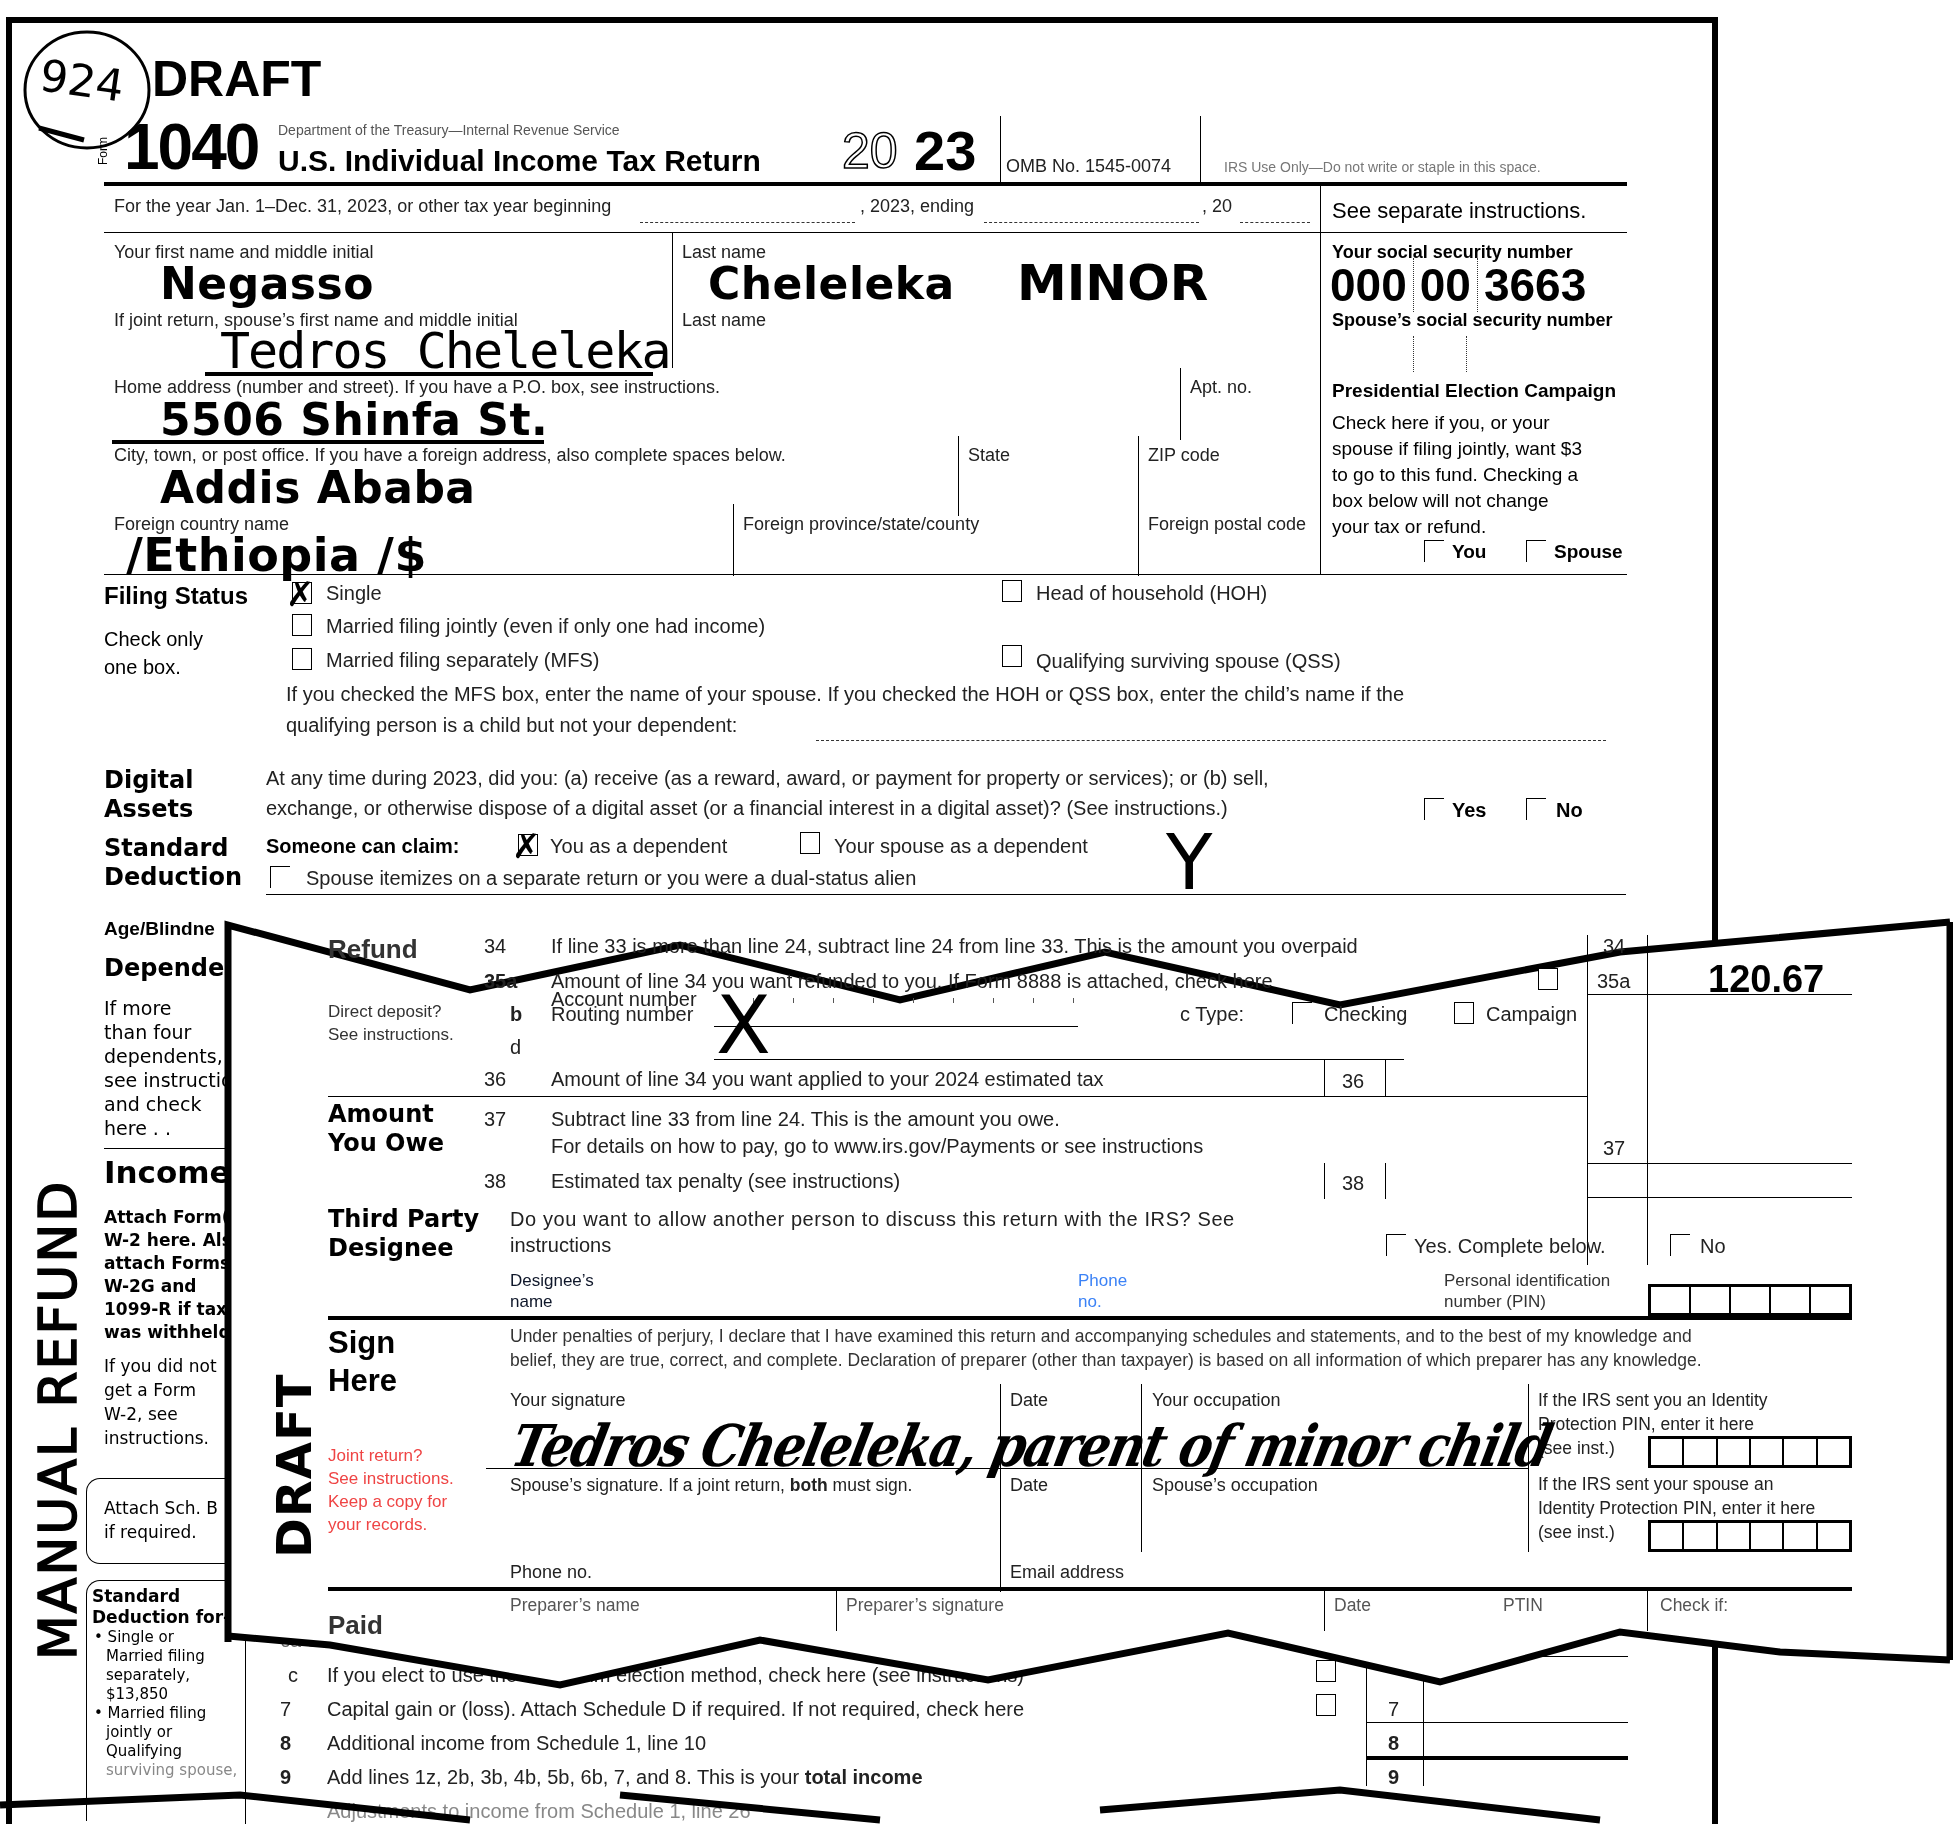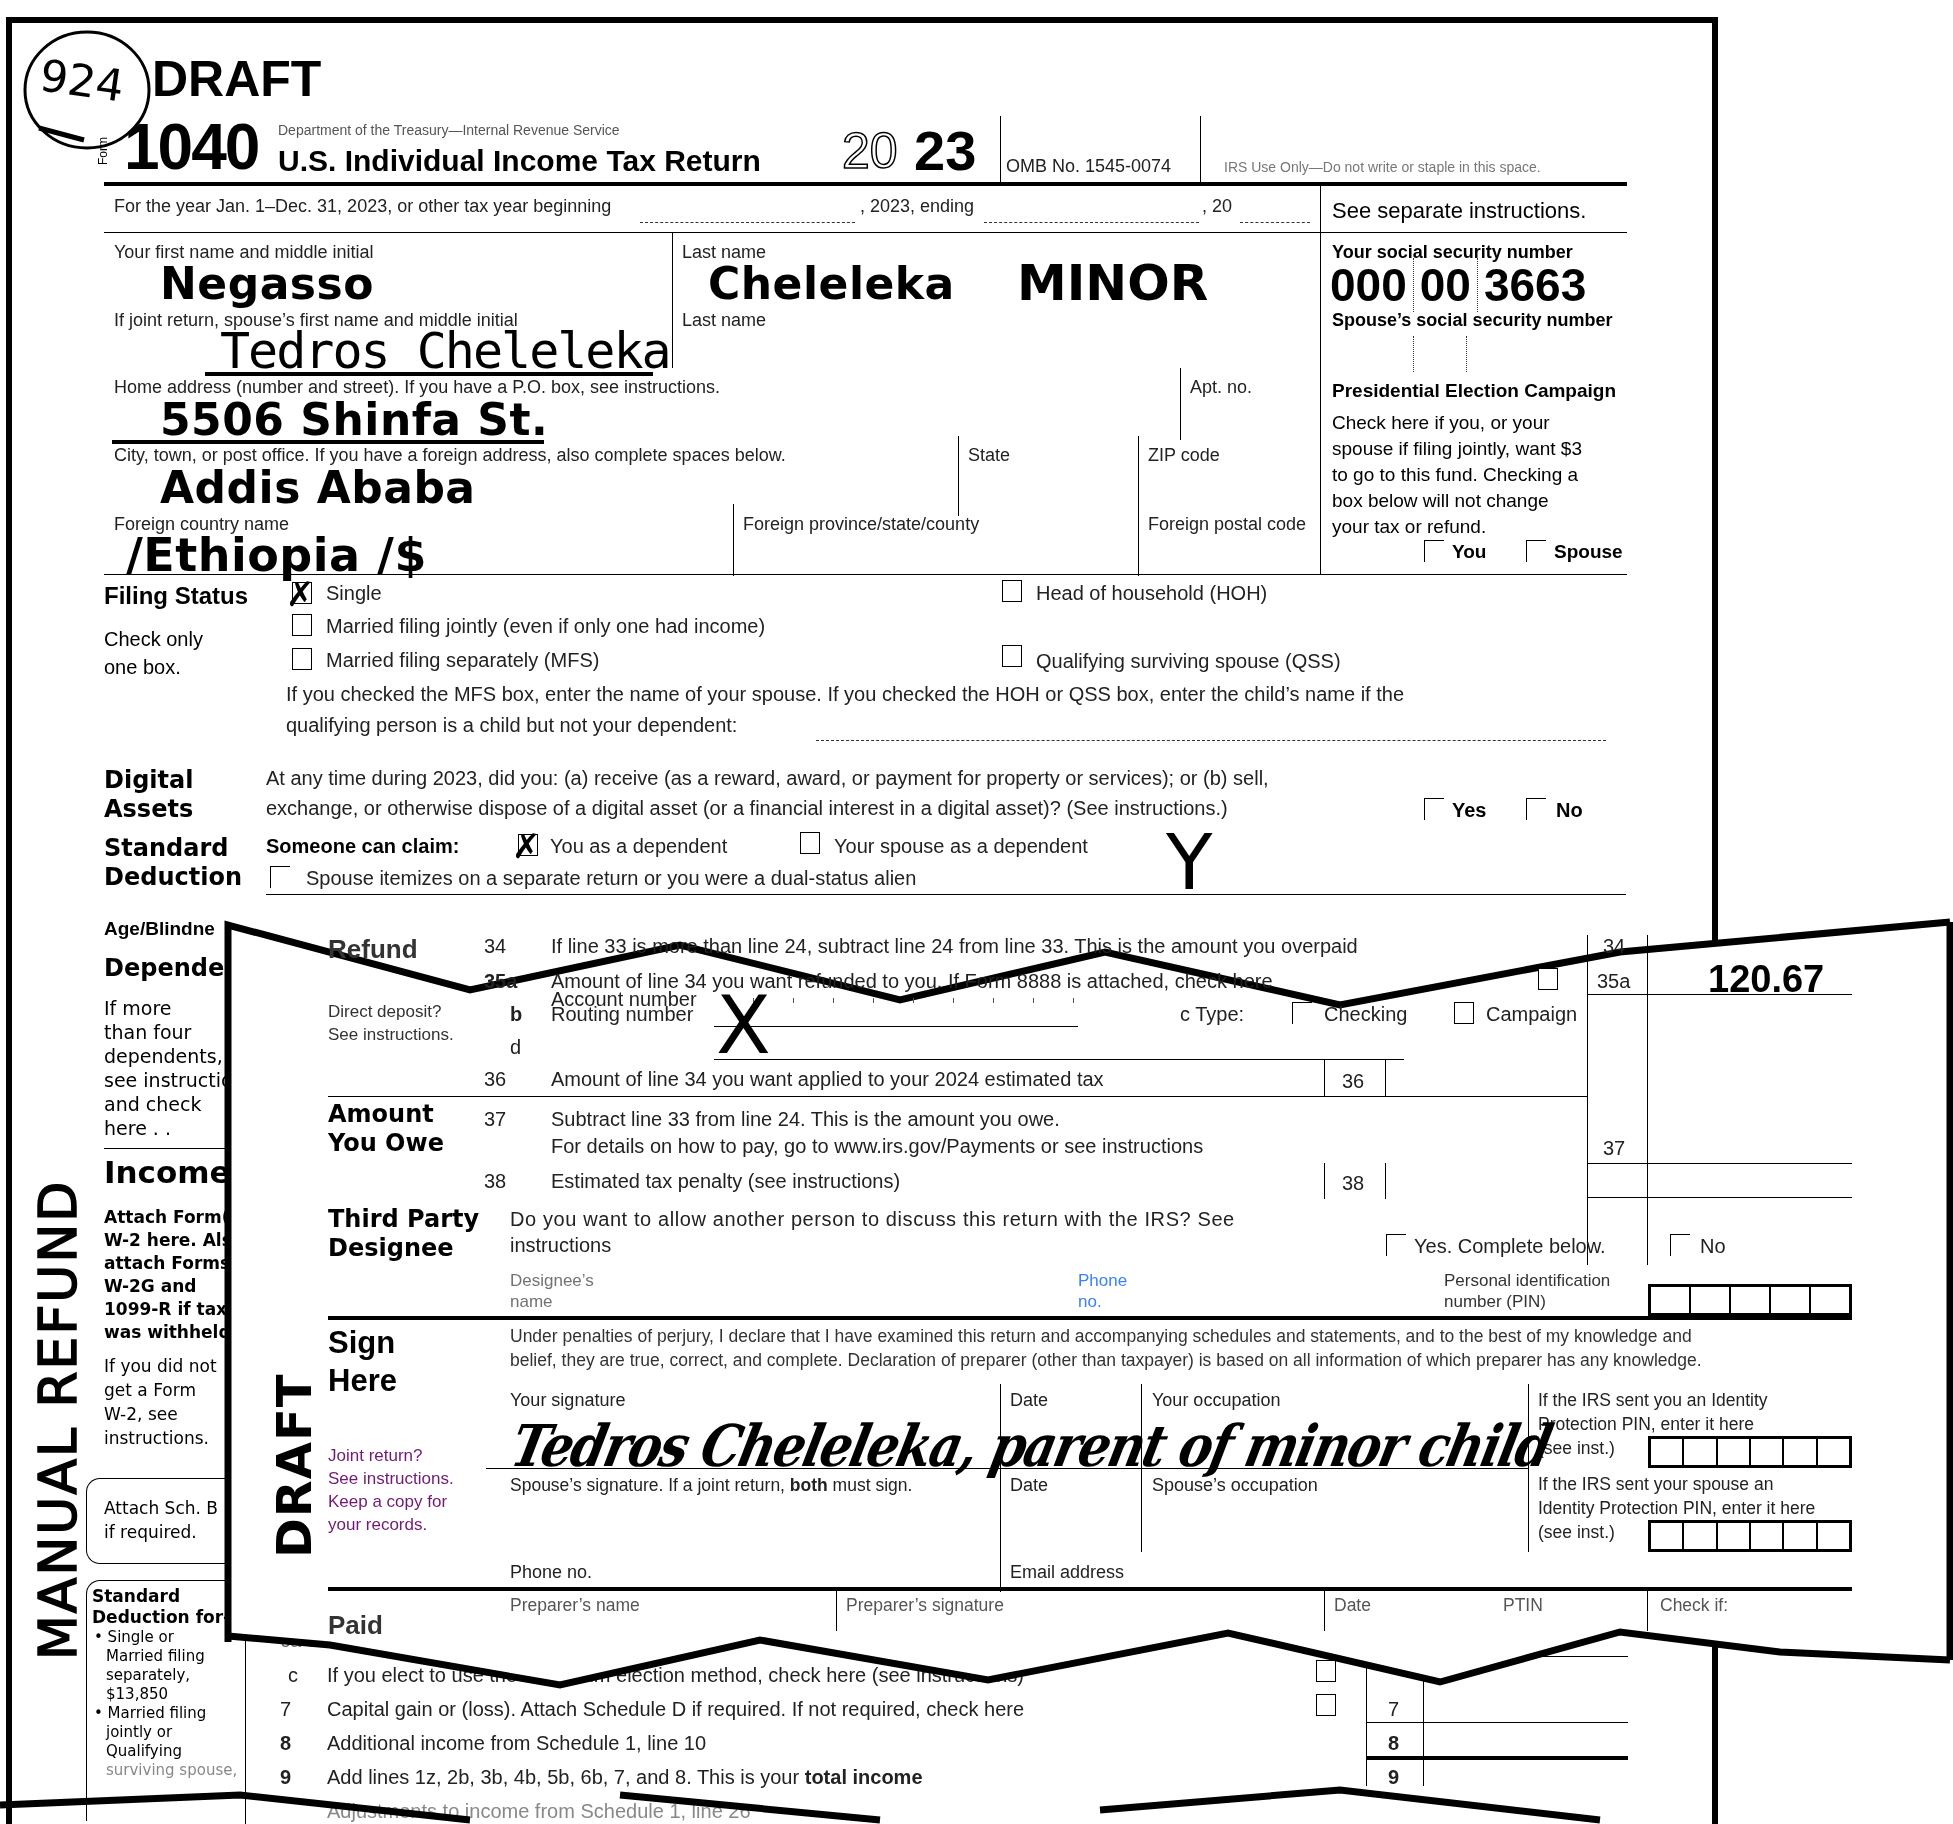--- a/index.html
+++ b/index.html
@@ -304,21 +304,21 @@
 <div class="abs sect" style="left:328px;top:1205px;">
   <div>Third Party</div>
   <div>Designee</div>
 </div>
 <div class="abs lbl" style="left:510px;top:1208px;font-size:20px;letter-spacing:0.6px;">Do you want to allow another person to discuss this return with the IRS? See</div>
 <div class="abs lbl" style="left:510px;top:1234px;font-size:20px;">instructions</div>
 <div class="cb" style="left:1386px;top:1234px;"></div>
 <div class="abs lbl" style="left:1414px;top:1235px;font-size:20px;">Yes. Complete below.</div>
 <div class="cb" style="left:1670px;top:1234px;"></div>
 <div class="abs lbl" style="left:1700px;top:1235px;font-size:20px;">No</div>
-<div class="abs lbl" style="left:510px;top:1270px;font-size:17px;line-height:21px;color:#737373;">
+<div class="abs lbl" style="left:510px;top:1270px;font-size:17px;line-height:21px;color:#0f172a;">
   <div>Designee’s</div>
   <div>name</div>
 </div>
 <div class="abs lbl" style="left:1078px;top:1270px;font-size:17px;line-height:21px;color:#3b82f6;">
   <div>Phone</div>
   <div>no.</div>
 </div>
 <div class="abs lbl" style="left:1444px;top:1270px;font-size:17px;line-height:21px;color:#333;">
   <div>Personal identification</div>
   <div>number (PIN)</div>
@@ -355,21 +355,21 @@
     <span></span>
     <span></span>
     <span></span>
     <span></span>
     <span></span>
 </div>
 
 <div class="abs" style="left:520px;top:1412px;font-family:'DejaVu Serif',serif;font-style:italic;font-weight:bold;font-size:50px;letter-spacing:-2px;transform:skewX(-12deg) scaleY(1.15);transform-origin:left top;white-space:nowrap;">Tedros Cheleleka, parent of minor child</div>
 <div class="hline" style="left:486px;top:1468px;width:1042px;"></div>
 
-<div class="abs" style="left:328px;top:1444px;font-size:17px;line-height:23px;color:#701a75;">
+<div class="abs" style="left:328px;top:1444px;font-size:17px;line-height:23px;color:#ef4444;">
   <div>Joint return?</div>
   <div>See instructions.</div>
   <div>Keep a copy for</div>
   <div>your records.</div>
 </div>
 <div class="abs lbl" style="left:510px;top:1475px;font-size:17.5px;">
   <span>Spouse’s signature. If a joint return, </span><b>both</b><span> must sign.</span>
 </div>
 <div class="abs lbl" style="left:1010px;top:1475px;">Date</div>
 <div class="abs lbl" style="left:1152px;top:1475px;">Spouse’s occupation</div>

